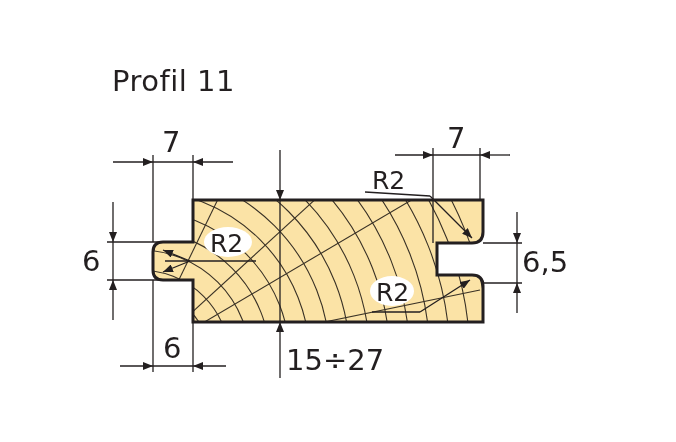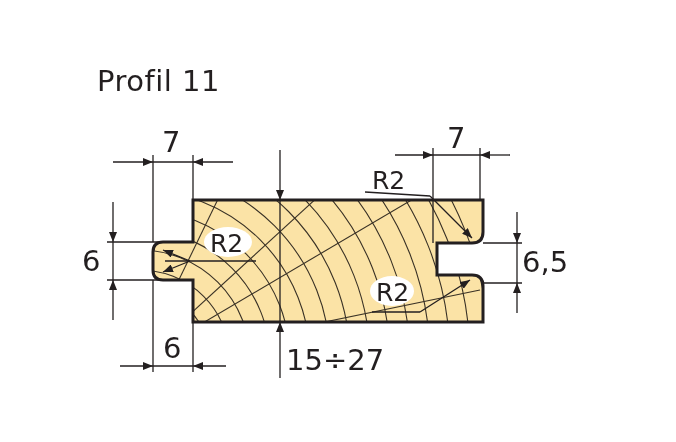--- a/index.html
+++ b/index.html
@@ -1,17 +1,17 @@
 <!DOCTYPE html>
 <html><head>
 <meta charset="utf-8">
 <style>
   html,body{margin:0;padding:0;background:#ffffff;}
   body{width:676px;height:442px;position:relative;overflow:hidden;font-family:"DejaVu Sans","Liberation Sans",sans-serif;}
-  .title{position:absolute;left:97px;top:64px;font-size:29px;color:#231f20;letter-spacing:0.5px;}
+  .title{position:absolute;left:112px;top:64px;font-size:29px;color:#231f20;letter-spacing:0.5px;}
   svg{position:absolute;left:0;top:0;}
   .dim{font-family:"DejaVu Sans","Liberation Sans",sans-serif;fill:#231f20;}
 </style>
 </head>
 <body>
 
 <div class="title">Profil 11</div>
 
 <svg width="676" height="442" viewBox="0 0 676 442">
   <defs>

